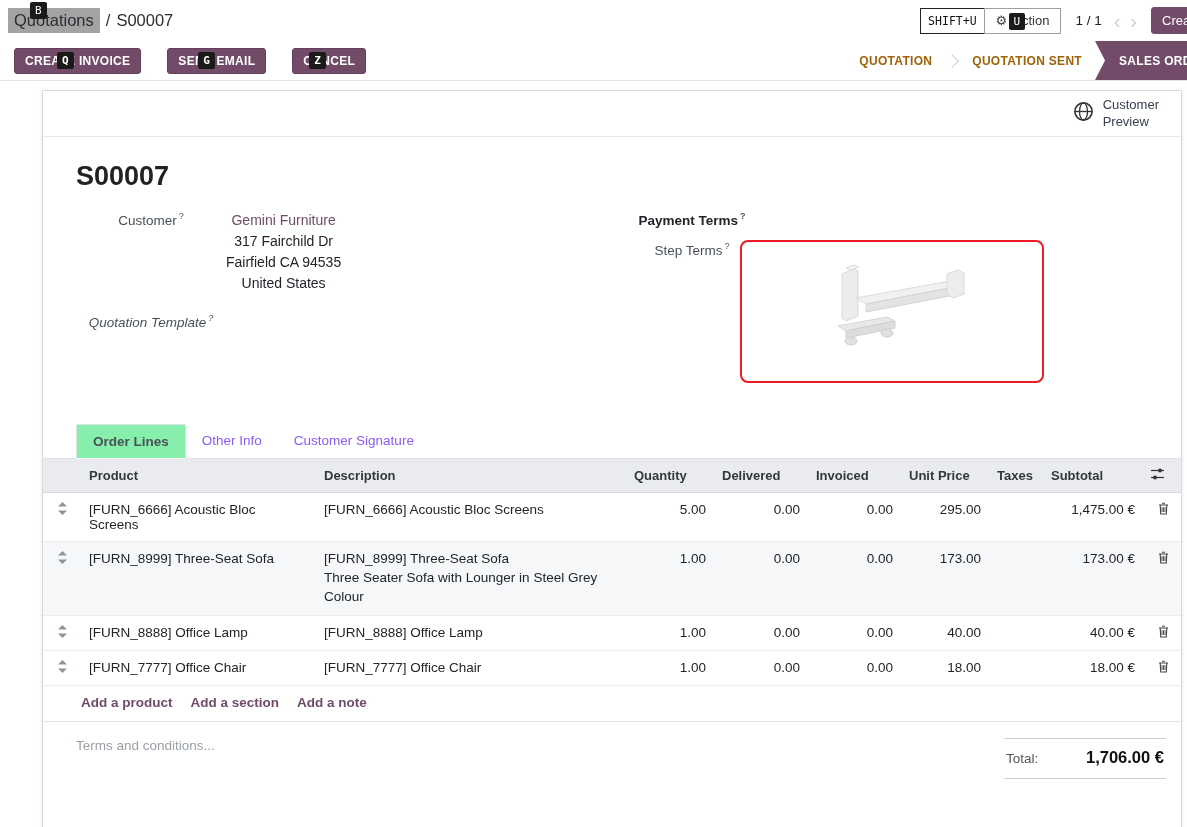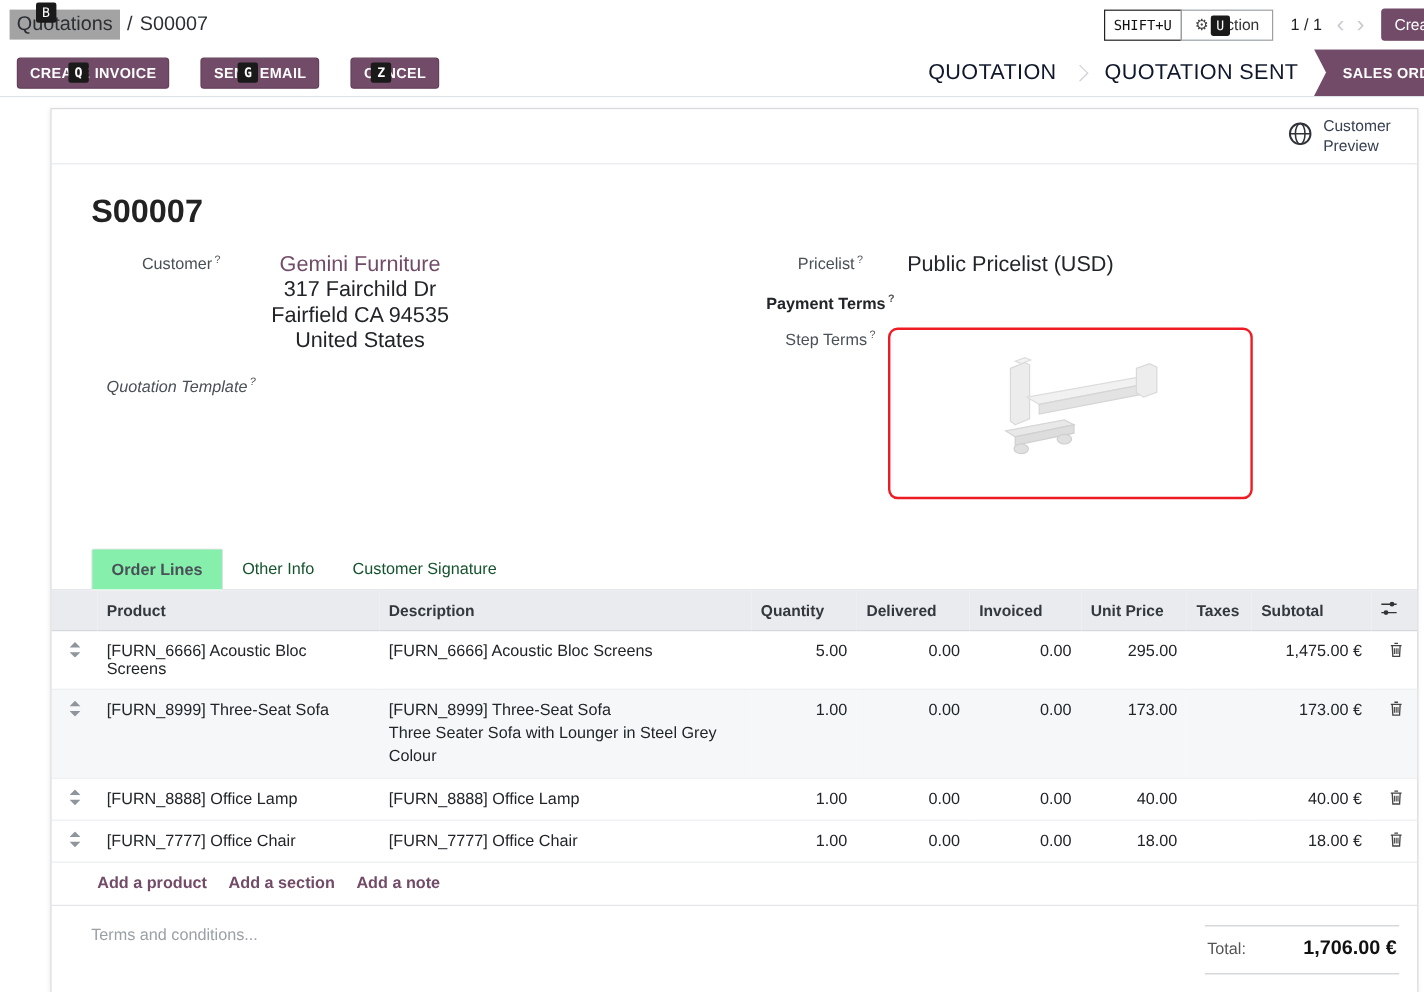--- a/index.html
+++ b/index.html
@@ -56,21 +56,21 @@
     position:absolute;background:#1a1a1a;color:#fff;
     font-family:"DejaVu Sans Mono", monospace;font-size:11px;line-height:1;
     padding:3px 5px;border-radius:2px;z-index:5;
   }
   .badge-breadcrumb{top:2px;left:30px;}
   .badge-create-invoice{top:3px;left:42px;}
   .badge-send-email{top:3px;left:30px;}
   .badge-cancel{top:3px;left:16px;}
   .badge-action{top:4px;left:24px;}
   .statusbar{display:flex;align-items:center;height:100%;}
-  .stage{font-size:18px;font-weight:400;color:#0f172a;padding:0 13px;letter-spacing:.3px;cursor:pointer;white-space:nowrap;}
+  .stage{font-size:12px;font-weight:700;color:#a16207;padding:0 13px;letter-spacing:.3px;cursor:pointer;white-space:nowrap;}
   .chev-sep{width:9px;height:9px;border-top:1px solid #cfd2d6;border-right:1px solid #cfd2d6;transform:rotate(45deg);margin:0 2px;}
   .stage-active{
     background:#714b67;color:#fff;font-size:12px;font-weight:700;letter-spacing:.3px;
     display:flex;align-items:center;height:39px;padding:0 28px 0 24px;
     clip-path:polygon(0 0,100% 0,100% 100%,0 100%,10px 50%);
     margin-right:-50px;cursor:pointer;white-space:nowrap;
   }
   
   .sheet{
     margin:9px 5px 0 42px;width:1140px;height:739px;background:#fff;
@@ -86,32 +86,32 @@
   .cp-text{font-size:13px;color:#374151;line-height:1.3;}
   .title{font-size:27px;font-weight:700;color:#222;margin:24px 0 18px 33px;}
   .fields{display:flex;padding:0 33px;}
   .col-left{width:552px;}
   .col-right{flex:1;}
   .frow{display:flex;margin-bottom:12px;text-align:center;}
   .flabel{width:150px;color:#495057;font-size:13.5px;padding-top:1px;flex-shrink:0;}
   .col-right .flabel{width:128px;}
   .flabel.bold{font-weight:700;color:#212529;}
   sup.help{font-size:9px;color:#555;margin-left:2px;}
-  .fvalue{font-size:18px;color:#212529;line-height:21px;}
+  .fvalue{font-size:14px;color:#212529;line-height:21px;}
   a.field-link{color:#714b67;text-decoration:none;cursor:pointer;}
   .frow-template{margin-top:18px;font-style:italic;}
   .step-box{
     width:300px;height:139px;border:2px solid #ed1c24;border-radius:8px;
     display:flex;align-items:center;justify-content:center;margin-left:-16px;
     cursor:pointer;
   }
   
   .tabbar{margin-top:28px;padding-left:33px;border-bottom:1px solid #dee2e6;display:flex;}
   .tab{
-    padding:9px 16px;font-size:13.5px;color:#14532d;position:relative;top:1px;cursor:pointer;
+    padding:9px 16px;font-size:13.5px;color:#8b5cf6;position:relative;top:1px;cursor:pointer;
   }
   .tab.active{
     color:#495057;font-weight:600;background:#86efac;
     border:1px solid #dee2e6;border-bottom:1px solid #fff;border-radius:2px 2px 0 0;
   }
   
   table.lines{width:100%;border-collapse:collapse;table-layout:fixed;}
   table.lines th{
     background:#e9ebef;font-size:13px;font-weight:700;color:#33383d;
     padding:9px 8px;text-align:left;border-bottom:1px solid #d4d7db;
@@ -230,26 +230,20 @@
       </div>
       <div class="frow frow-template">
         <div class="flabel">
           <span>Quotation Template</span><sup class="help">?</sup>
         </div>
         <div class="fvalue"></div>
       </div>
     </div>
 
     <div class="col-right">
-      <div class="frow">
-        <div class="flabel">
-          <span>Pricelist</span><sup class="help">?</sup>
-        </div>
-        <div class="fvalue">Public Pricelist (USD)</div>
-      </div>
       <div class="frow">
         <div class="flabel bold">
           <span>Payment Terms</span><sup class="help">?</sup>
         </div>
         <div class="fvalue"></div>
       </div>
       <div class="frow">
         <div class="flabel">
           <span>Step Terms</span><sup class="help">?</sup>
         </div>

